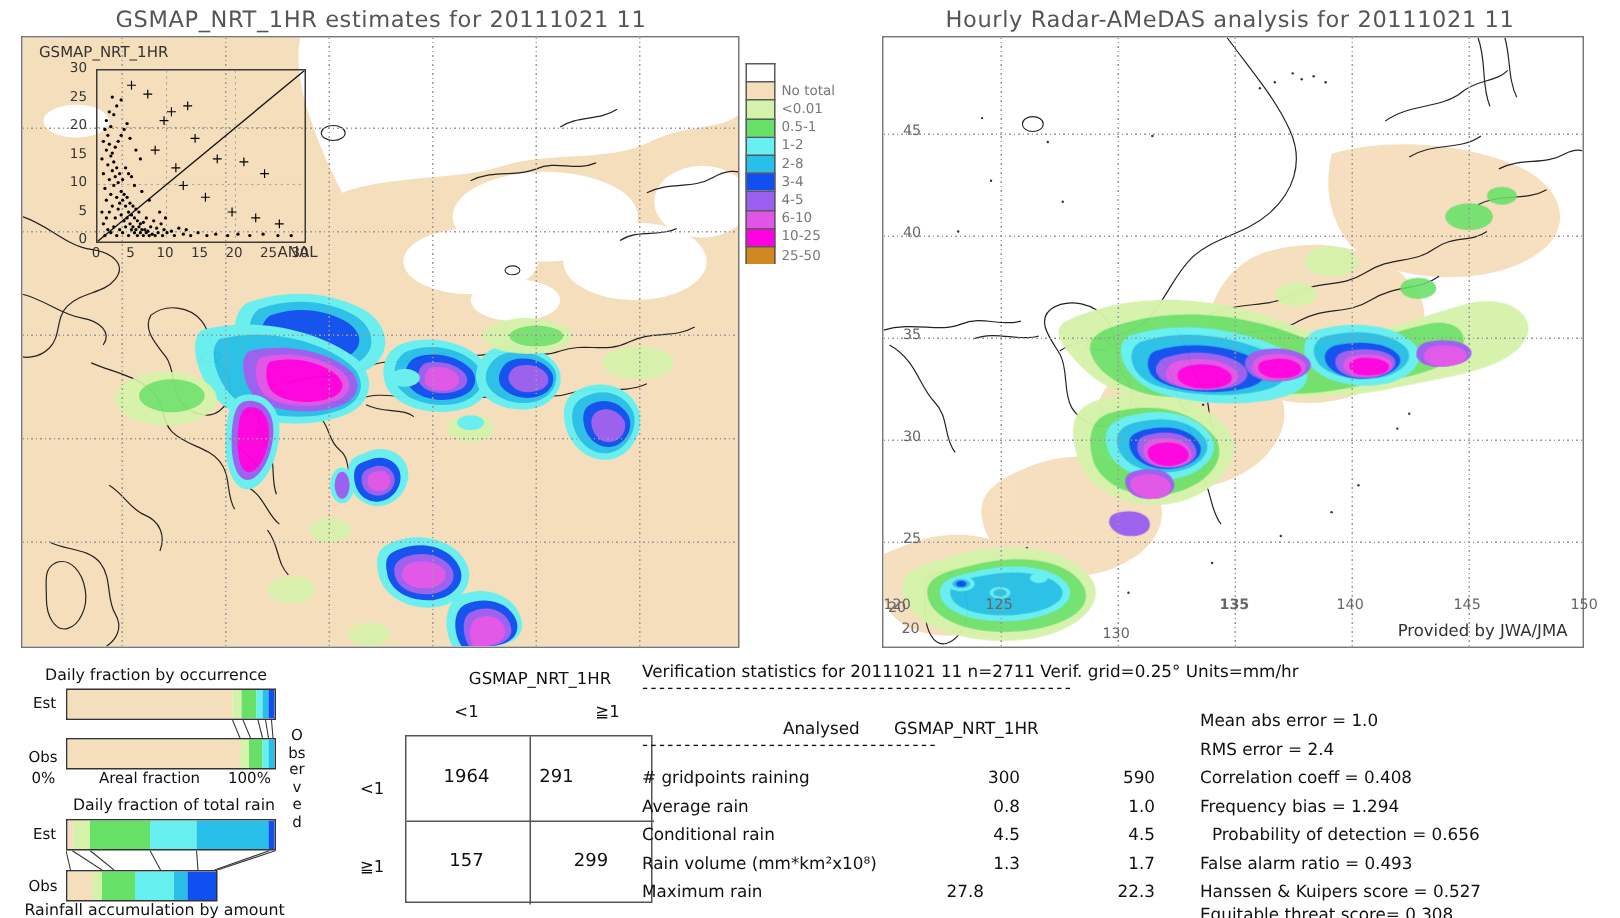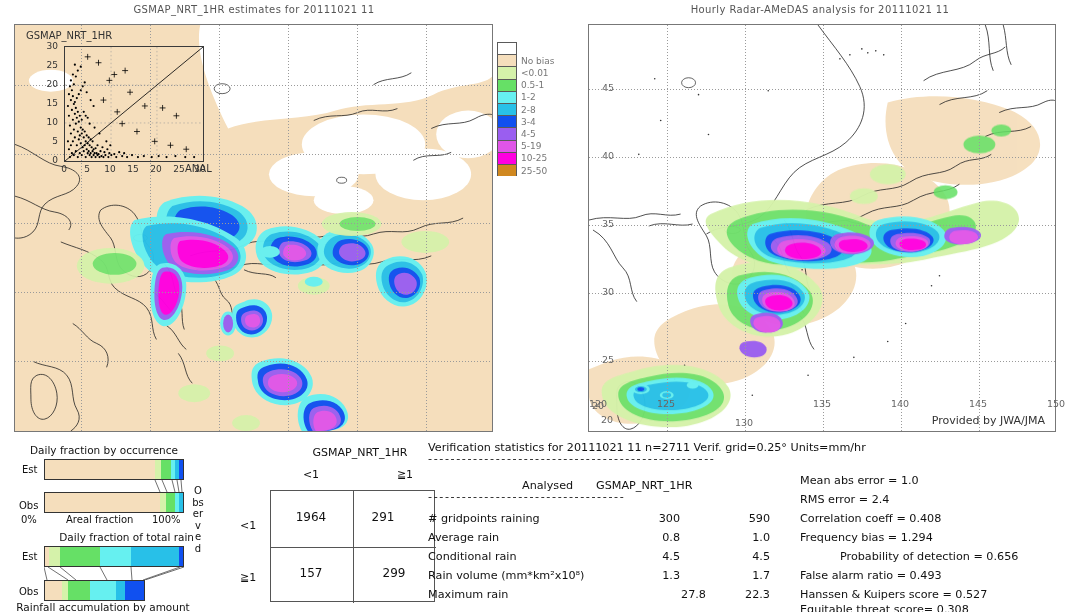--- a/index.html
+++ b/index.html
@@ -1,19 +1,19 @@
 <!DOCTYPE html>
 <html><head>
 <meta charset="utf-8">
 <style>
   html,body{margin:0;padding:0;background:#ffffff;}
   body{width:1080px;height:612px;position:relative;overflow:hidden;
        font-family:"DejaVu Sans","Liberation Sans",sans-serif;color:#000;}
   
-  .map-title{position:absolute;text-align:center;font-size:10px;color:#555;letter-spacing:.4px;white-space:nowrap;}
+  .map-title{position:absolute;text-align:center;font-size:15px;color:#555;letter-spacing:.4px;white-space:nowrap;}
   
   .map-frame{position:absolute;border:1px solid #777;box-sizing:border-box;overflow:hidden;background:#ffffff;}
   .map-canvas{position:absolute;left:0;top:0;width:100%;height:100%;}
   
   .grat{position:absolute;left:0;top:0;width:100%;height:100%;pointer-events:none;}
   .grat i{position:absolute;background-image:
      repeating-linear-gradient(to right,#9a9a9a 0 1px,transparent 1px 3px);
      height:1px;left:0;right:0;}
   .grat b{position:absolute;background-image:
      repeating-linear-gradient(to bottom,#9a9a9a 0 1px,transparent 1px 3px);
@@ -488,28 +488,28 @@
   <div class="sw" style="background:#d5f2aa;"></div>
   <div class="sw" style="background:#66e066;"></div>
   <div class="sw" style="background:#66f0f0;"></div>
   <div class="sw" style="background:#28c0e8;"></div>
   <div class="sw" style="background:#1050f0;"></div>
   <div class="sw" style="background:#9a5ef0;"></div>
   <div class="sw" style="background:#e055e8;"></div>
   <div class="sw" style="background:#ff00e0;"></div>
   <div class="sw" style="background:#d08820;"></div>
 
-  <div class="lab" style="top:14px;">No bias</div>
+  <div class="lab" style="top:14px;">No total</div>
   <div class="lab" style="top:26px;">&lt;0.01</div>
   <div class="lab" style="top:38px;">0.5-1</div>
   <div class="lab" style="top:50px;">1-2</div>
   <div class="lab" style="top:63px;">2-8</div>
   <div class="lab" style="top:75px;">3-4</div>
   <div class="lab" style="top:87px;">4-5</div>
-  <div class="lab" style="top:99px;">5-19</div>
+  <div class="lab" style="top:99px;">6-10</div>
   <div class="lab" style="top:111px;">10-25</div>
   <div class="lab" style="top:124px;">25-50</div>
 </div>
 
 <div class="map-title" style="left:575px;top:4px;width:490px;">Hourly Radar-AMeDAS analysis for 20111021 11</div>
 
 <div class="map-frame" style="left:588px;top:24px;width:468px;height:408px;background:#ffffff;">
   <svg class="map-canvas" viewBox="0 0 468 408" preserveAspectRatio="none">
     <rect x="0" y="0" width="468" height="408" fill="#ffffff"></rect>
 
@@ -730,21 +730,21 @@
 <div class="axlab" style="left:602px;top:82px;">45</div>
 <div class="axlab" style="left:602px;top:150px;">40</div>
 <div class="axlab" style="left:602px;top:218px;">35</div>
 <div class="axlab" style="left:602px;top:286px;">30</div>
 <div class="axlab" style="left:602px;top:354px;">25</div>
 <div class="axlab" style="left:592px;top:400px;">20</div>
 
 <div class="axlab" style="left:589px;top:398px;">120</div>
 <div class="axlab" style="left:657px;top:398px;">125</div>
 <div class="axlab" style="left:735px;top:398px;margin-top:19px;">130</div>
-<div class="axlab" style="left:813px;top:398px;">135</div>
+<div class="axlab" style="left:813px;top:398px;font-weight:bold;">135</div>
 <div class="axlab" style="left:891px;top:398px;">140</div>
 <div class="axlab" style="left:969px;top:398px;">145</div>
 <div class="axlab" style="left:1047px;top:398px;">150</div>
 <div class="axlab" style="left:601px;top:414px;">20</div>
 
 <div class="fr-title" style="left:14px;top:444px;width:180px;">Daily fraction by occurrence</div>
 
 <div class="fr-lbl" style="left:22px;top:464px;">Est</div>
 <div class="fr-bar" style="left:44px;top:459px;width:140px;height:21px;">
   <span style="width:79.5%;background:#f5debc;"></span>
@@ -769,21 +769,21 @@
   <span style="width:5%;background:#d5f2aa;"></span>
   <span style="width:6%;background:#66e066;"></span>
   <span style="width:3%;background:#66f0f0;"></span>
   <span style="width:3%;background:#28c0e8;"></span>
 </div>
 
 <div class="fr-axis" style="left:21px;top:514px;">0%</div>
 <div class="fr-axis" style="left:66px;top:514px;">Areal fraction</div>
 <div class="fr-axis" style="left:152px;top:514px;">100%</div>
 
-<div class="fr-title" style="left:14px;top:531px;width:180px;text-align:right;">Daily fraction of total rain</div>
+<div class="fr-title" style="left:26px;top:531px;width:180px;">Daily fraction of total rain</div>
 
 <div class="fr-lbl" style="left:22px;top:551px;">Est</div>
 <div class="fr-bar" style="left:44px;top:546px;width:140px;height:21px;">
   <span style="width:3%;background:#f5debc;"></span>
   <span style="width:8%;background:#d5f2aa;"></span>
   <span style="width:29%;background:#66e066;"></span>
   <span style="width:22%;background:#66f0f0;"></span>
   <span style="width:35%;background:#28c0e8;"></span>
   <span style="width:3%;background:#1050f0;"></span>
 </div>
@@ -820,21 +820,21 @@
   <div class="hd" style="left:170px;top:22px;width:50px;">≧1</div>
 
   <div class="rowlbl" style="left:30px;top:73px;">&lt;1</div>
   <div class="rowlbl" style="left:30px;top:125px;">≧1</div>
 
   <div class="grid" style="left:60px;top:44px;width:165px;height:112px;">
     <div class="vline" style="left:82px;top:0;height:112px;"></div>
     <div class="hline" style="top:56px;left:0;width:165px;"></div>
   </div>
   <div class="cell" style="left:60px;top:64px;width:82px;">1964</div>
-  <div class="cell" style="left:143px;top:64px;width:60px;">291</div>
+  <div class="cell" style="left:131px;top:64px;width:60px;">291</div>
   <div class="cell" style="left:60px;top:120px;width:82px;">157</div>
   <div class="cell" style="left:143px;top:120px;width:82px;">299</div>
 </div>
 
 <div class="vs" style="left:428px;top:441px;">Verification statistics for 20111021 11  n=2711  Verif. grid=0.25°  Units=mm/hr</div>
 <div class="vs-dash" style="left:428px;top:452px;">---------------------------------------------------</div>
 
 <div class="vs" style="left:522px;top:479px;">Analysed</div>
 <div class="vs" style="left:596px;top:479px;">GSMAP_NRT_1HR</div>
 <div class="vs-dash" style="left:428px;top:490px;">-----------------------------------</div>
@@ -849,23 +849,23 @@
 
 <div class="vs" style="left:428px;top:550px;">Conditional rain</div>
 <div class="vs-num" style="left:640px;top:550px;width:40px;">4.5</div>
 <div class="vs-num" style="left:730px;top:550px;width:40px;">4.5</div>
 
 <div class="vs" style="left:428px;top:569px;">Rain volume (mm*km²x10⁸)</div>
 <div class="vs-num" style="left:640px;top:569px;width:40px;">1.3</div>
 <div class="vs-num" style="left:730px;top:569px;width:40px;">1.7</div>
 
 <div class="vs" style="left:428px;top:588px;">Maximum rain</div>
-<div class="vs-num" style="left:666px;top:588px;width:40px;">27.8</div>
+<div class="vs-num" style="left:616px;top:588px;width:40px;">27.8</div>
 <div class="vs-num" style="left:730px;top:588px;width:40px;">22.3</div>
 
 <div class="vs" style="left:800px;top:474px;">Mean abs error = 1.0</div>
 <div class="vs" style="left:800px;top:493px;">RMS error = 2.4</div>
 <div class="vs" style="left:800px;top:512px;">Correlation coeff = 0.408</div>
 <div class="vs" style="left:800px;top:531px;">Frequency bias = 1.294</div>
-<div class="vs" style="left:840px;top:550px;">Probability of detection = 0.656</div>
+<div class="vs" style="left:808px;top:550px;">Probability of detection = 0.656</div>
 <div class="vs" style="left:800px;top:569px;">False alarm ratio = 0.493</div>
 <div class="vs" style="left:800px;top:588px;">Hanssen &amp; Kuipers score = 0.527</div>
 <div class="vs" style="left:800px;top:603px;">Equitable threat score= 0.308</div>
 
 </body></html>

